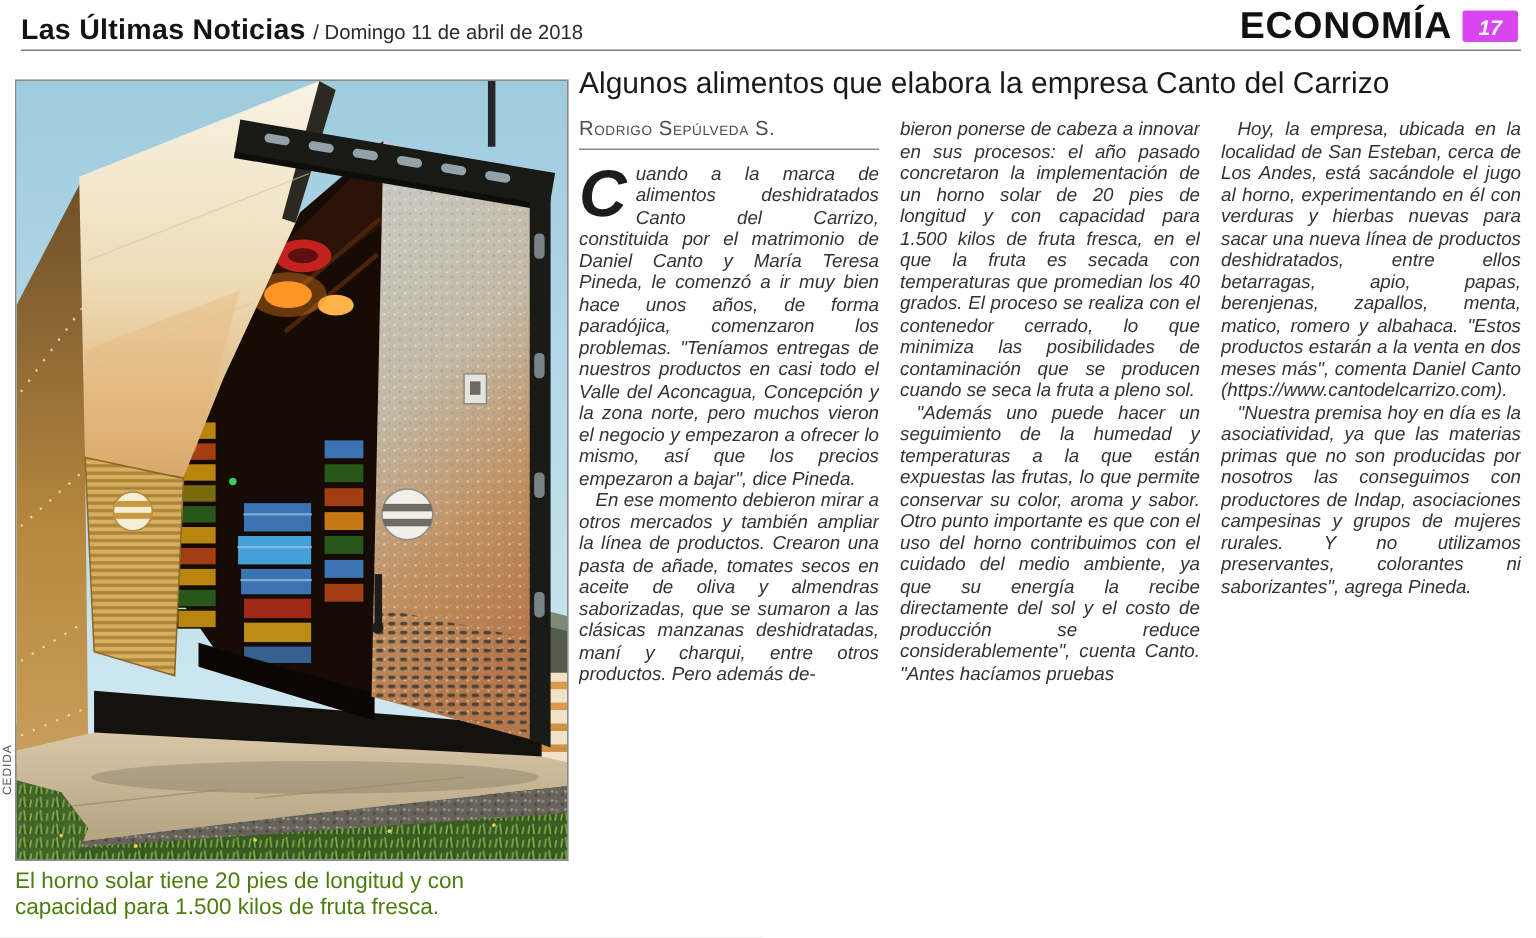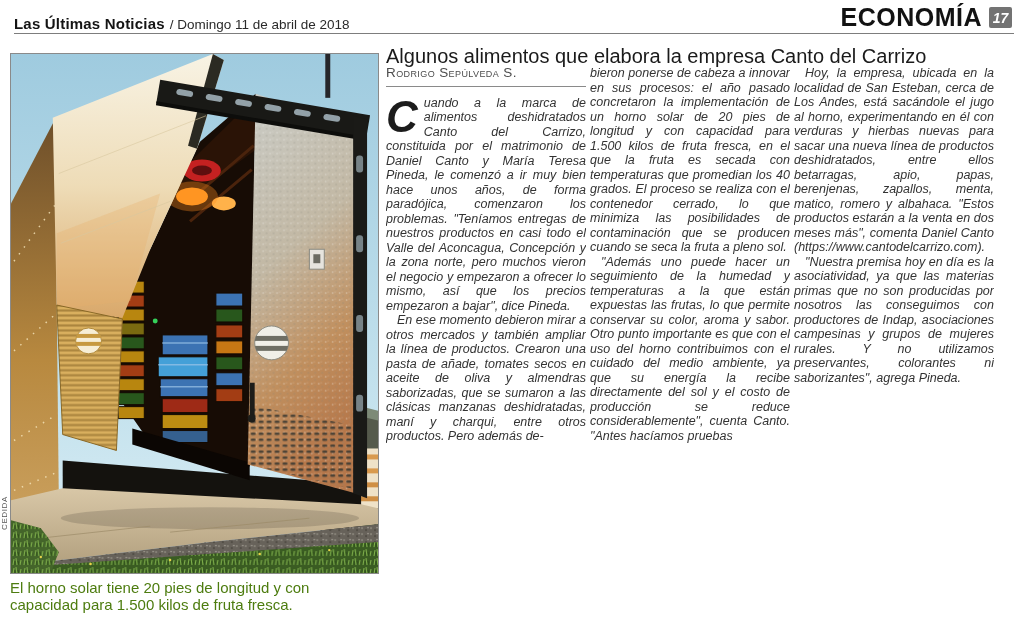--- a/index.html
+++ b/index.html
@@ -6,43 +6,43 @@
   html,body { background:#e8e8e8; }
   .page {
     position:relative; width:1024px; height:625px; background:#ffffff;
     font-family:"Liberation Sans", sans-serif; color:#222; overflow:hidden;
     margin:0 auto;
   }
   
   .header-row{ position:absolute; left:14px; right:12px; top:4px; height:28px;
     display:flex; justify-content:space-between; align-items:flex-end; }
   .masthead-left{ display:flex; align-items:baseline; white-space:nowrap; }
-  .masthead{ font-weight:bold; font-size:15px; letter-spacing:.2px; color:#141414; }
+  .masthead{ font-weight:bold; font-size:19px; letter-spacing:.2px; color:#141414; }
   .pubdate{ font-size:13.5px; color:#2a2a2a; margin-left:5px; }
   .section-wrap{ display:flex; align-items:center; gap:7px; }
   .section{ font-size:25px; font-weight:bold; letter-spacing:.5px; color:#121212; }
-  .pagenum{ width:23px; height:21px; background:#737373; color:#fff; border-radius:2px;
+  .pagenum{ width:37px; height:21px; background:#d946ef; color:#fff; border-radius:2px;
     font-style:italic; font-weight:bold; font-size:14px;
     display:flex; align-items:center; justify-content:center; }
   .top-rule{ position:absolute; left:14px; right:10px; top:33px; border-top:1.5px solid #7d7d7d; }
 
   
   .figure{ position:absolute; left:10px; top:53px; width:369px; }
   .photo{ display:block; width:369px; height:521px; border:1px solid #8a8a8a; background:#bcd9e6; }
   .caption{ margin-top:6px; width:366px; font-size:15px; line-height:16.5px; color:#4d7c0f; }
   .credit{ position:absolute; left:0px; top:470px; width:10px; height:60px;
     writing-mode:vertical-rl; transform:rotate(180deg);
     font-size:8px; letter-spacing:.6px; color:#555; }
 
   
   .article{ position:absolute; left:386px; top:46px; width:630px; }
   .kicker{ font-size:20px; line-height:20px; color:#1a1a1a; }
   .headline{ font-size:46px; line-height:52px; font-weight:bold; color:#0d0d0d;
     letter-spacing:-1px; margin-top:4px; }
-  .cols{ display:flex; gap:4px; margin-top:0; height:380px; overflow:hidden; }
+  .cols{ display:flex; gap:14px; margin-top:13px; height:380px; overflow:hidden; }
   .col{ width:200px; font-size:12.5px; line-height:14.5px; text-align:justify; color:#333; overflow:hidden; }
   .byline{ font-variant:small-caps; font-size:13.5px; letter-spacing:.4px; color:#4c4c4c;
     border-bottom:1.5px solid #8a8a8a; padding-bottom:5px; margin-bottom:9px; }
   .col p{ margin:0; text-indent:11px;font-style:italic; }
   .col p.nofirstindent{ text-indent:0; }
   .dropcap{ float:left; font-size:44px; line-height:36px; font-weight:bold;
     padding:3px 6px 0 0; color:#1c1c1c; }
 </style>
 </head>
 <body>

